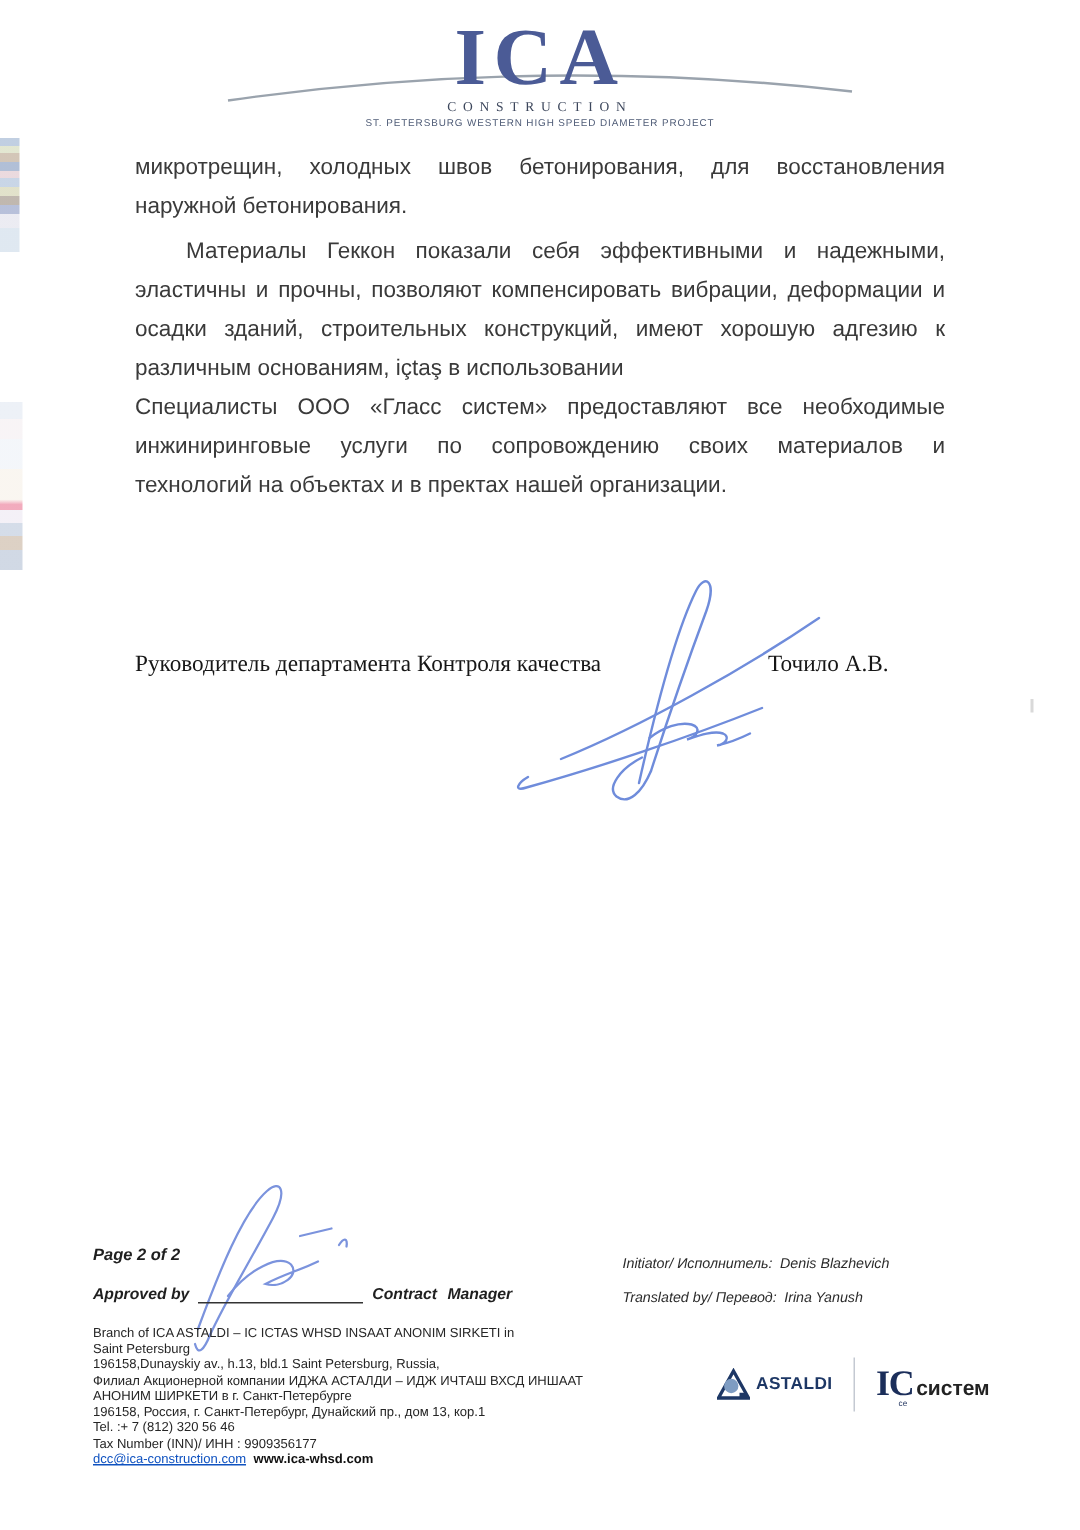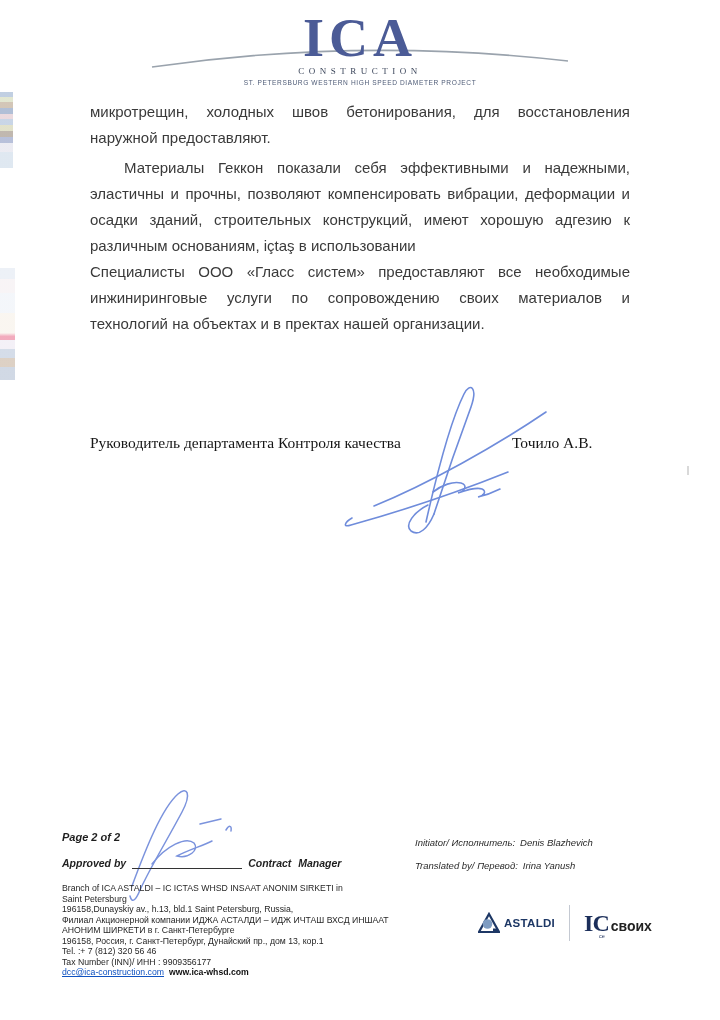--- a/index.html
+++ b/index.html
@@ -112,21 +112,21 @@
       <path d="M2 23 Q 210 -7 418 17" fill="none" stroke="#9aa3ad" stroke-width="1.6"></path>
     </svg>
     <div class="logo-ica">ICA</div>
     <div class="logo-construction">CONSTRUCTION</div>
     <div class="logo-project">ST. PETERSBURG WESTERN HIGH SPEED DIAMETER PROJECT</div>
   </div>
 
   <div class="bodytext">
     <div class="para p1">
       <div class="line jline">микротрещин, холодных швов бетонирования, для восстановления</div>
-      <div class="line lline">наружной предоставляют.</div>
+      <div class="line lline">наружной бетонирования.</div>
     </div>
     <div class="para p2">
       <div class="line jline indent">Материалы Геккон показали себя эффективными и надежными,</div>
       <div class="line jline">эластичны и прочны, позволяют компенсировать вибрации, деформации и</div>
       <div class="line jline">осадки зданий, строительных конструкций, имеют хорошую адгезию к</div>
       <div class="line lline">различным основаниям, içtaş в использовании</div>
     </div>
     <div class="para p3">
       <div class="line jline">Специалисты ООО «Гласс систем» предоставляют все необходимые</div>
       <div class="line jline">инжиниринговые  услуги по сопровождению своих материалов и</div>
@@ -190,17 +190,17 @@
         <path d="M11 2 L21 20 L1 20 Z" fill="#ffffff" stroke="#1d3765" stroke-width="2.2"></path>
         <circle cx="9.5" cy="12" r="4.8" fill="#7e9cc2"></circle>
         <rect x="15" y="16.5" width="4.5" height="3.5" fill="#1d3765"></rect>
       </svg>
       <span class="txt">ASTALDI</span>
     </span>
     <span class="pdivider"></span>
     <span class="ictas">
       <span class="ic">IC</span>
       <span class="icsub">ce</span>
-      <span class="ictxt">своих</span>
+      <span class="ictxt">систем</span>
     </span>
   </div>
 
 </div>
 
 </body></html>

